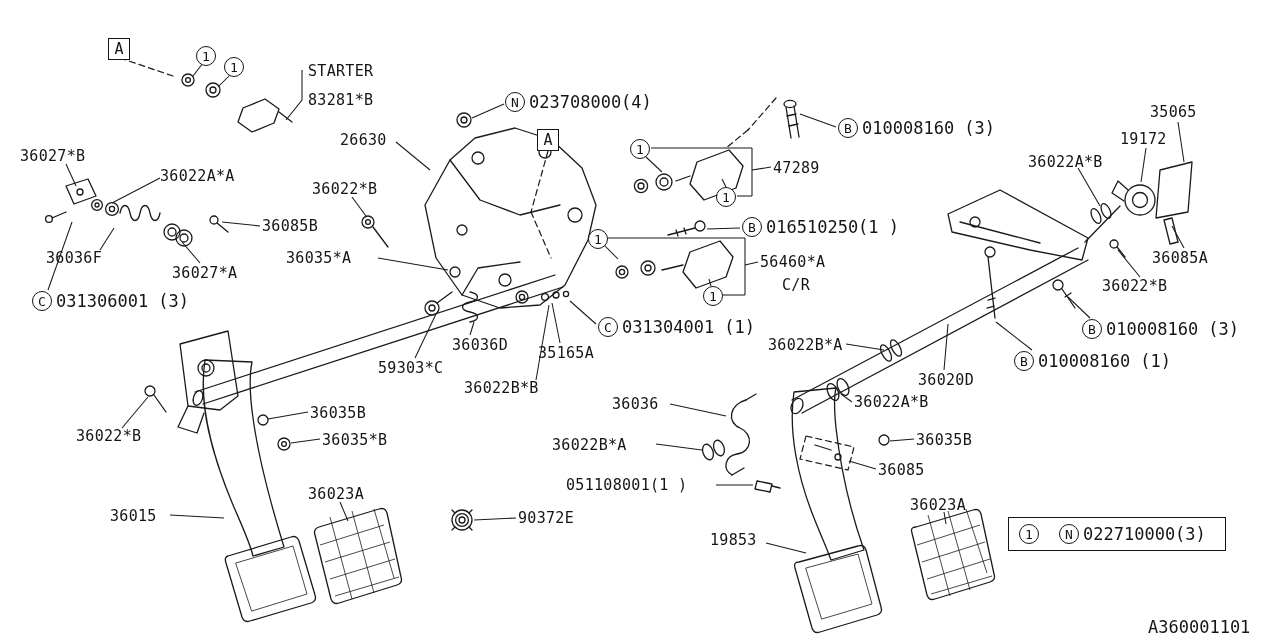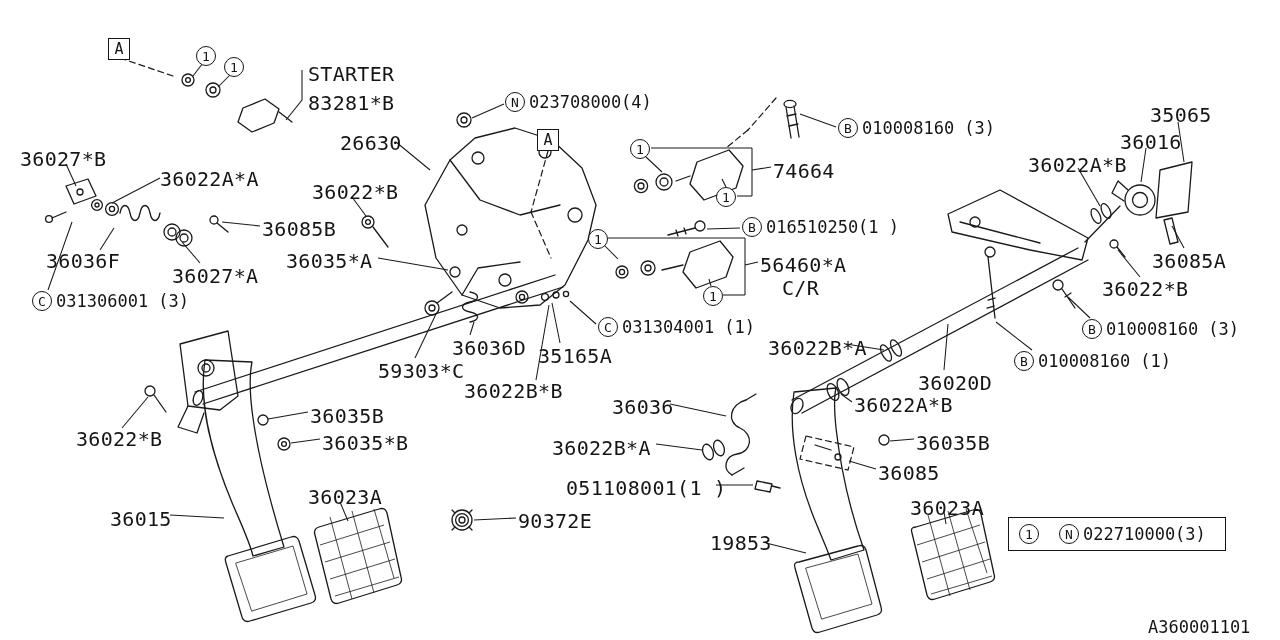--- a/index.html
+++ b/index.html
@@ -4,21 +4,21 @@
 <style>
   * { margin:0; padding:0; box-sizing:border-box; }
   html,body { width:1280px; height:640px; background:#ffffff; overflow:hidden; }
   #stage { position:relative; width:1280px; height:640px; background:#ffffff;
            font-family:"DejaVu Sans Mono", monospace; color:#151515; }
   svg.art { position:absolute; left:0; top:0; }
   .s  { stroke:#1a1a1a; fill:none; stroke-width:1.3; stroke-linecap:round; stroke-linejoin:round; }
   .sd { stroke:#1a1a1a; fill:none; stroke-width:1.2; stroke-dasharray:6 4; stroke-linecap:round; }
   .ld { stroke:#1a1a1a; fill:none; stroke-width:1.05; }
   .h  { stroke:#1a1a1a; fill:none; stroke-width:0.8; }
-  .lbl { position:absolute; font-size:20px; white-space:nowrap; letter-spacing:0.3px; }
+  .lbl { position:absolute; font-size:15px; white-space:nowrap; letter-spacing:0.3px; }
   .fast { position:absolute; display:flex; align-items:center; gap:4px; font-size:17px; white-space:nowrap; }
   .circ { display:inline-flex; width:20px; height:20px; border:1.4px solid #151515; border-radius:50%;
           align-items:center; justify-content:center; font-size:13px; line-height:1; flex:0 0 auto; background:#fff; }
   .circ.abs { position:absolute; }
   .boxed { position:absolute; width:22px; height:22px; border:1.5px solid #151515; background:#fff;
            display:flex; align-items:center; justify-content:center; font-size:15px; }
   .legend { position:absolute; left:1008px; top:517px; width:218px; height:34px; border:1.5px solid #151515;
             display:flex; align-items:center; padding:0 10px; font-size:17px; white-space:nowrap; }
   .legend .circ:first-child { margin-right:16px; }
   .legend .circ + span { margin-left:4px; }
@@ -318,25 +318,25 @@
   <span class="circ abs" style="left:224px;top:57px">1</span>
   <span class="circ abs" style="left:630px;top:139px">1</span>
   <span class="circ abs" style="left:716px;top:187px">1</span>
   <span class="circ abs" style="left:588px;top:229px">1</span>
   <span class="circ abs" style="left:703px;top:286px">1</span>
 
   <div class="lbl" style="left:308px;top:62px">STARTER</div>
   <div class="lbl" style="left:308px;top:91px">83281*B</div>
   <div class="lbl" style="left:340px;top:131px">26630</div>
   <div class="lbl" style="left:1150px;top:103px">35065</div>
-  <div class="lbl" style="left:1120px;top:130px">36016</div>
+  <div class="lbl" style="left:1120px;top:130px">19172</div>
   <div class="lbl" style="left:20px;top:147px">36027*B</div>
   <div class="lbl" style="left:160px;top:167px">36022A*A</div>
   <div class="lbl" style="left:312px;top:180px">36022*B</div>
-  <div class="lbl" style="left:773px;top:159px">74664</div>
+  <div class="lbl" style="left:773px;top:159px">47289</div>
   <div class="lbl" style="left:1028px;top:153px">36022A*B</div>
   <div class="lbl" style="left:262px;top:217px">36085B</div>
   <div class="lbl" style="left:46px;top:249px">36036F</div>
   <div class="lbl" style="left:172px;top:264px">36027*A</div>
   <div class="lbl" style="left:286px;top:249px">36035*A</div>
   <div class="lbl" style="left:760px;top:253px">56460*A</div>
   <div class="lbl" style="left:782px;top:276px">C/R</div>
   <div class="lbl" style="left:1152px;top:249px">36085A</div>
   <div class="lbl" style="left:1102px;top:277px">36022*B</div>
   <div class="lbl" style="left:452px;top:336px">36036D</div>

